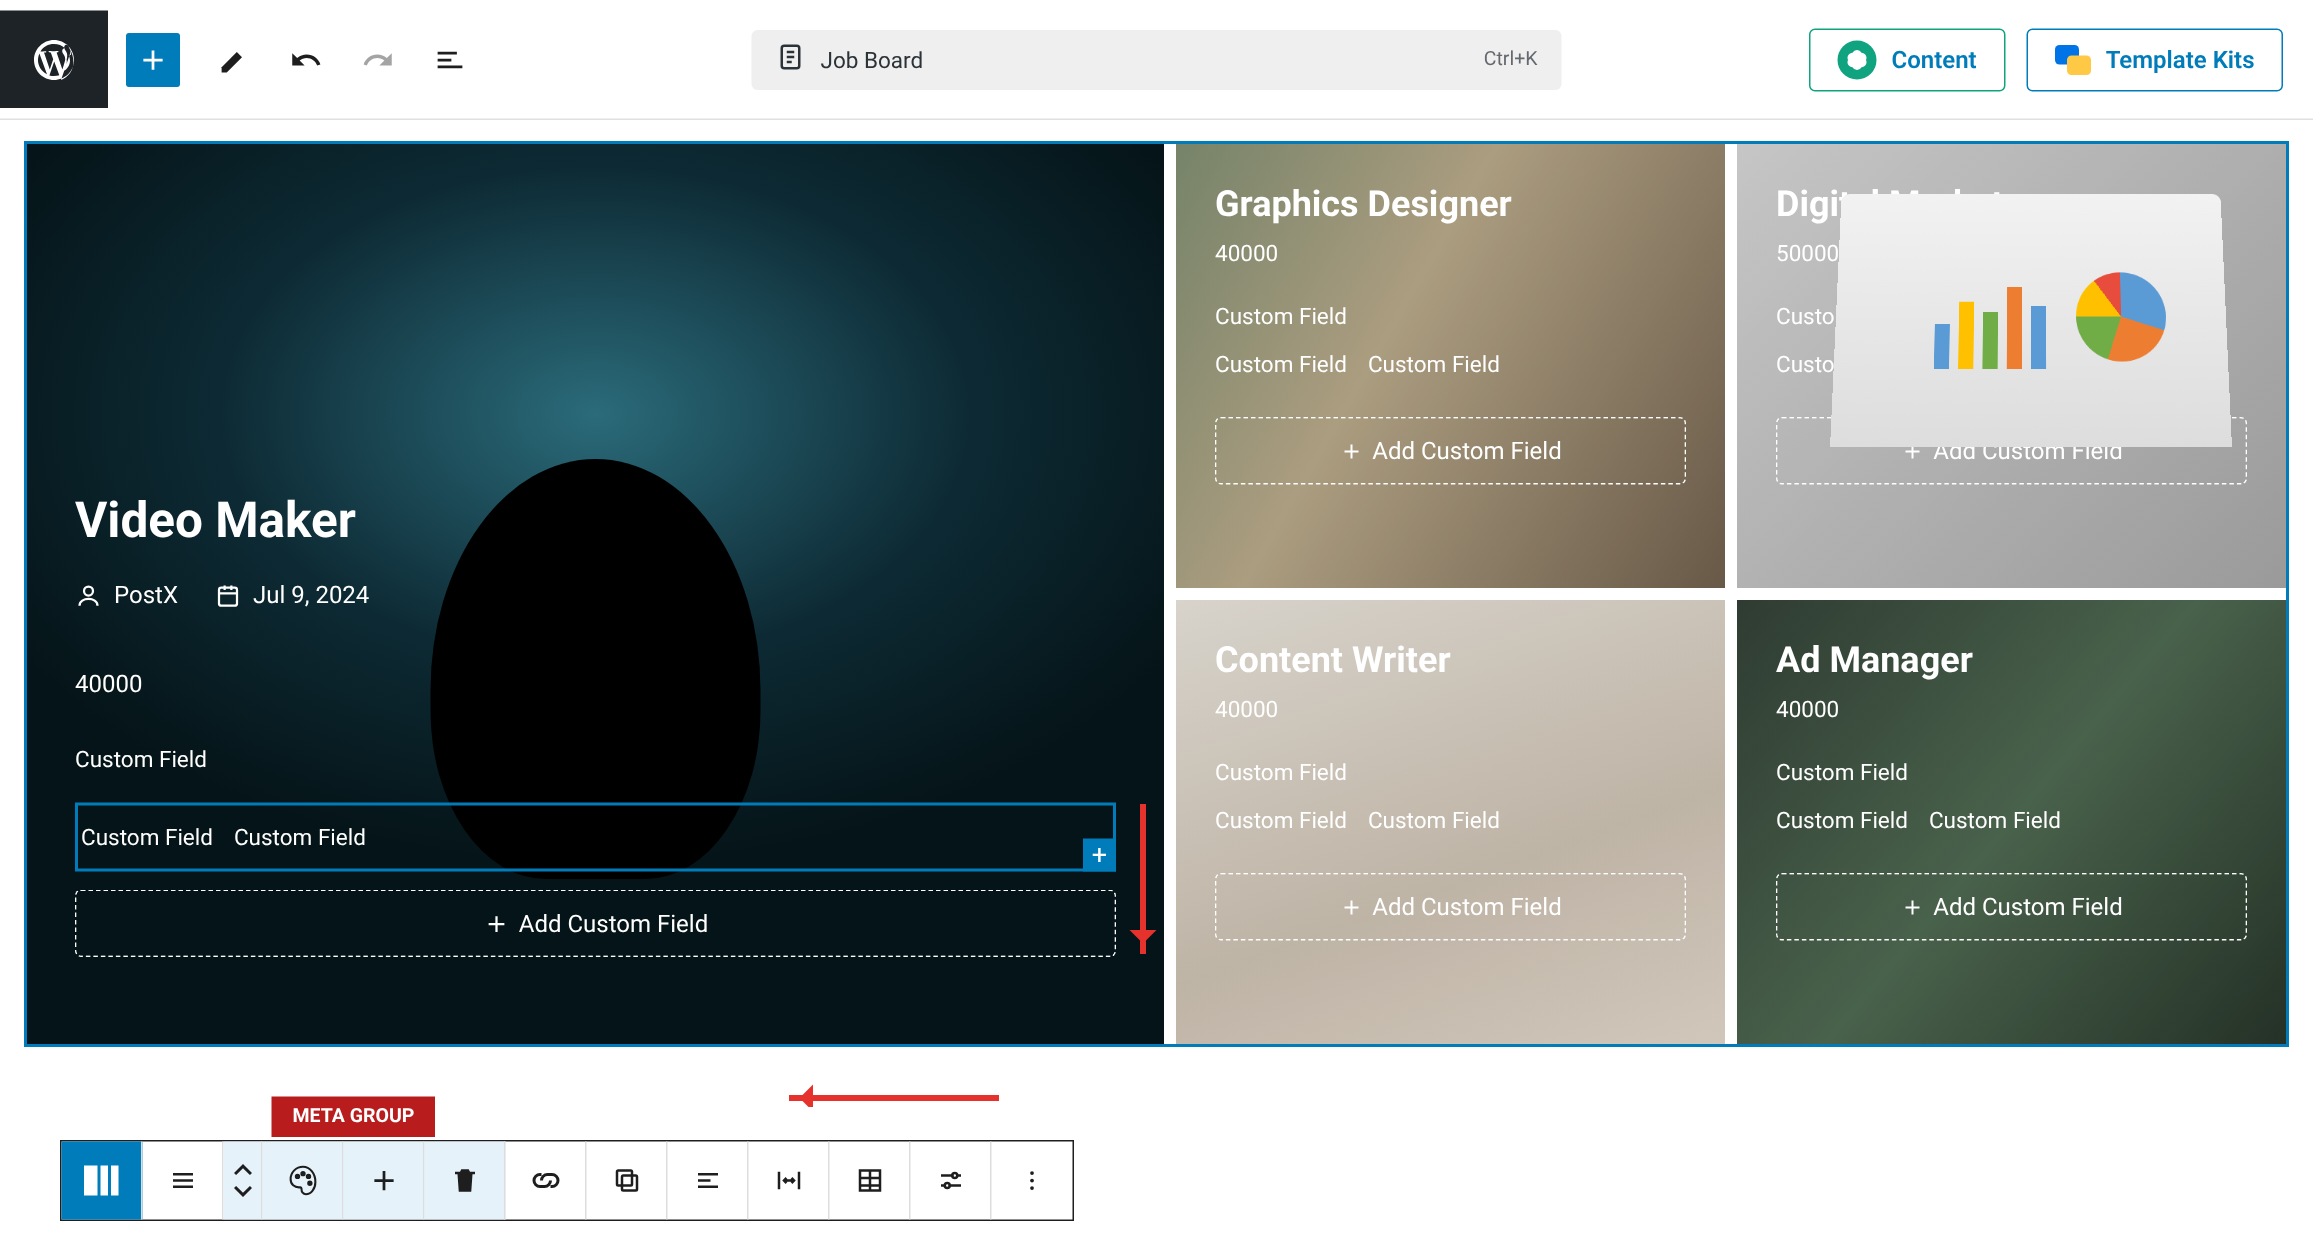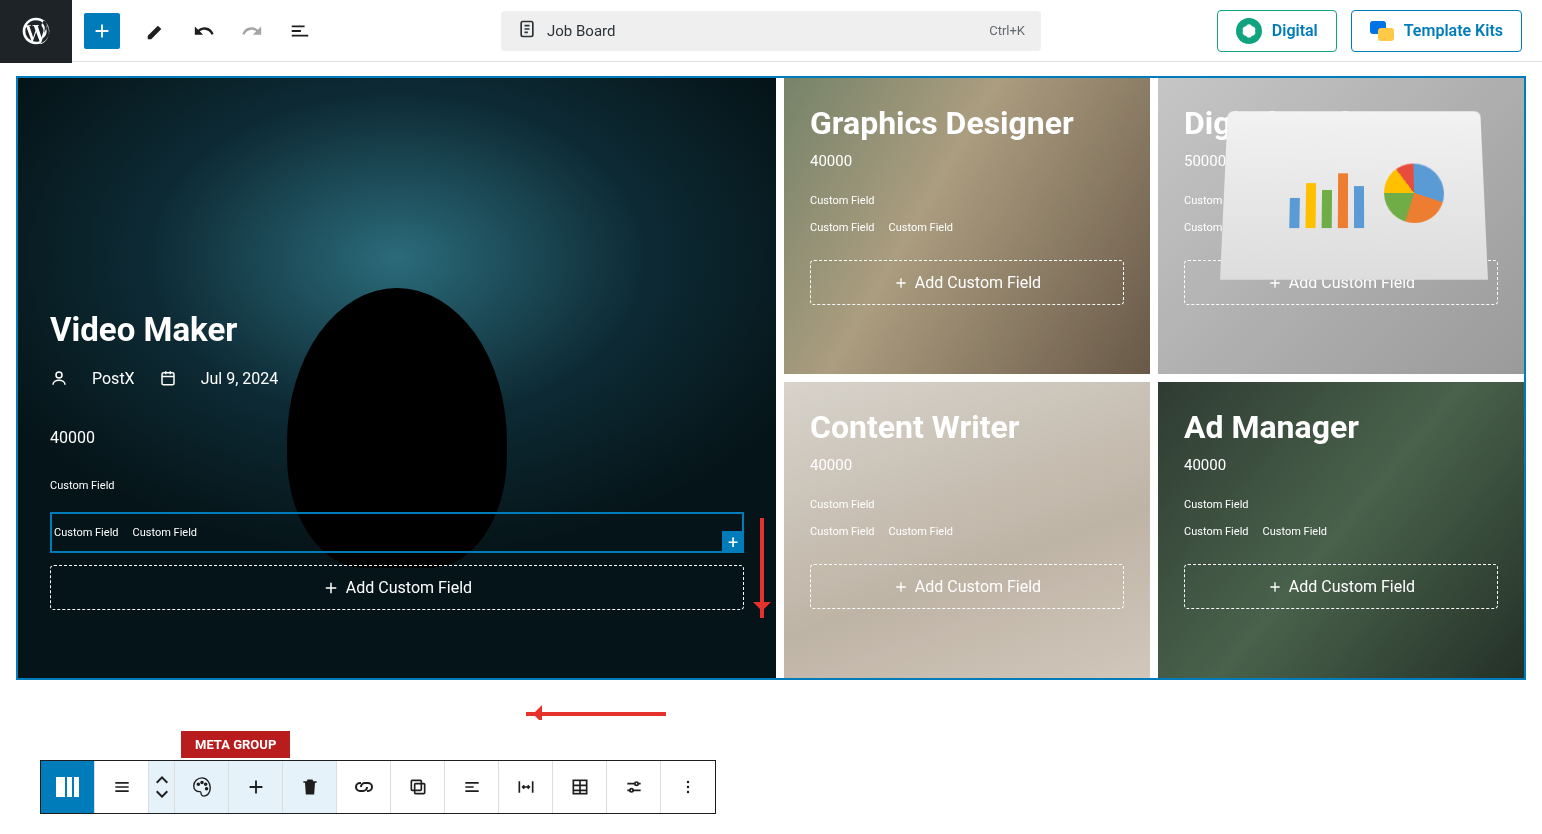--- a/index.html
+++ b/index.html
@@ -1,17 +1,17 @@
 <!DOCTYPE html>
 <html><head>
 <meta charset="utf-8">
 <style>
 *{margin:0;padding:0;box-sizing:border-box;font-family:-apple-system,BlinkMacSystemFont,"Segoe UI",Roboto,sans-serif}
 body{background:#fff;color:#1e1e1e}
-.toolbar{height:62px;display:flex;align-items:center;border-bottom:1px solid #e0e0e0;position:relative}
+.toolbar{height:80px;display:flex;align-items:center;border-bottom:1px solid #e0e0e0;position:relative}
 .wp-logo{width:72px;height:65px;background:#1d2327;display:flex;align-items:center;justify-content:center}
 .wp-logo svg{fill:#fff}
 .tb-left{display:flex;align-items:center;gap:0}
 .icon-btn{width:48px;height:48px;display:flex;align-items:center;justify-content:center;cursor:pointer;color:#1e1e1e}
 .add-block{width:36px;height:36px;background:#007cba;color:#fff;border-radius:2px;margin:0 12px;display:flex;align-items:center;justify-content:center;cursor:pointer}
 .title-bar{position:absolute;left:50%;transform:translateX(-50%);width:540px;height:40px;background:#efefef;border-radius:4px;display:flex;align-items:center;padding:0 16px;color:#2c3338;font-size:15px}
 .title-bar .doc-icon{margin-right:10px}
 .title-bar .kbd{margin-left:auto;color:#646970;font-size:13px}
 .tb-right{margin-left:auto;display:flex;gap:14px;padding-right:20px}
 .pill{height:42px;padding:0 18px;border:1px solid #007cba;border-radius:4px;display:flex;align-items:center;gap:10px;color:#007cba;font-weight:600;cursor:pointer}
@@ -22,36 +22,36 @@
 .tk-icon:before,.tk-icon:after{content:'';position:absolute;border-radius:3px}
 .tk-icon:before{width:16px;height:13px;background:#0073e6;left:0;top:0}
 .tk-icon:after{width:16px;height:13px;background:#ffc845;left:8px;top:7px}
 .canvas{padding:14px 16px 40px}
 .grid{display:flex;gap:8px;border:2px solid #007cba}
 .main-card{flex:1;position:relative;min-height:600px;background:radial-gradient(ellipse 60% 50% at 50% 30%,#2b6b7a 0%,#0d2a34 55%,#051418 100%);color:#fff;padding:32px}
 .main-card:after{content:'';position:absolute;left:50%;top:35%;transform:translateX(-50%);width:220px;height:280px;background:#000;border-radius:50% 50% 35% 35%/55% 55% 40% 40%}
 .main-card>*{position:relative;z-index:2}
 .main-title{font-size:33px;font-weight:700;margin-top:200px;margin-bottom:20px}
 .meta-row{display:flex;align-items:center;gap:24px;margin-bottom:40px;font-size:16px}
-.meta-item{display:flex;gap:24px}
+.meta-item{display:flex;align-items:center;gap:8px}
 .desc{font-size:16px;line-height:1.5;margin-bottom:16px}
 .salary{font-size:16px;margin-bottom:30px}
-.cf{font-size:11px;padding:2px 0}
+.cf{font-size:15px;padding:2px 0}
 .cf-row{display:flex;gap:14px;border:2px solid #007cba;padding:10px 2px;margin-top:18px;position:relative}
 .cf-row .plus{position:absolute;right:-2px;bottom:-2px;width:22px;height:22px;background:#007cba;color:#fff;display:flex;align-items:center;justify-content:center;font-size:18px;cursor:pointer}
 .add-cf{border:1px dashed #fff;border-radius:4px;padding:12px;text-align:center;margin-top:12px;cursor:pointer;display:flex;align-items:center;justify-content:center;gap:6px;font-size:16px}
 .arrow{position:absolute;pointer-events:none}
 .arrow.a1{right:12px;top:440px;width:4px;height:100px;background:#e5322d}
 .arrow.a1:after{content:'';position:absolute;bottom:-2px;left:-7px;border:9px solid transparent;border-top-color:#e5322d}
 .arrow.a2{right:110px;top:634px;width:140px;height:4px;background:#e5322d}
 .arrow.a2:after{content:'';position:absolute;left:-2px;top:-7px;border:9px solid transparent;border-right-color:#e5322d}
 .side{display:flex;flex-direction:column;gap:8px;width:740px}
 .side-row{display:flex;gap:8px;height:296px}
 .card{flex:1;position:relative;color:#fff;padding:26px;display:flex;flex-direction:column;background-size:cover;background-position:center}
-.card h3{font-size:32px;font-weight:700;margin-bottom:10px}
+.card h3{font-size:24px;font-weight:700;margin-bottom:10px}
 .card .sal{font-size:15px;margin-bottom:22px}
 .card .cf{margin-bottom:10px}
 .card .cf-pair{display:flex;gap:14px}
 .card .add-cf{margin-top:14px}
 .bg1{background:linear-gradient(rgba(0,0,0,.15),rgba(0,0,0,.15)),linear-gradient(120deg,#8a9a7b 0%,#c9b896 40%,#7a6854 100%)}
 .bg2{background:linear-gradient(rgba(0,0,0,.15),rgba(0,0,0,.15)),linear-gradient(135deg,#e8e8e8 0%,#b5b5b5 100%)}
 .bg3{background:linear-gradient(rgba(0,0,0,.1),rgba(0,0,0,.1)),linear-gradient(160deg,#f0ebe2 0%,#d4c8b8 60%,#e8ddd0 100%)}
 .bg4{background:linear-gradient(rgba(0,0,0,.2),rgba(0,0,0,.2)),linear-gradient(130deg,#3a4a3e 0%,#5b7a5e 50%,#2d3d30 100%)}
 .bar-chart,.pie-chart,.laptop,.person{position:absolute}
 .bar-chart{right:120px;top:60px;display:flex;gap:6px;align-items:flex-end;height:60px}
@@ -115,21 +115,21 @@
     <span>Job Board</span>
     <span class="kbd">Ctrl+K</span>
   </div>
   <div class="tb-right">
     <div class="pill green">
       <span class="gpt-icon">
           <svg width="16" height="16" viewBox="0 0 24 24">
             <path d="M12 2a5 5 0 0 1 4.5 2.8A5 5 0 0 1 21 12a5 5 0 0 1-4.5 7.2A5 5 0 0 1 12 22a5 5 0 0 1-4.5-2.8A5 5 0 0 1 3 12a5 5 0 0 1 4.5-7.2A5 5 0 0 1 12 2z"></path>
           </svg>
         </span>
-      <span>Digital</span>
+      <span>Content</span>
     </div>
     <div class="pill">
       <span class="tk-icon"></span>
       <span>Template Kits</span>
     </div>
   </div>
 </div>
 
 <div class="canvas">
   <div class="grid">

